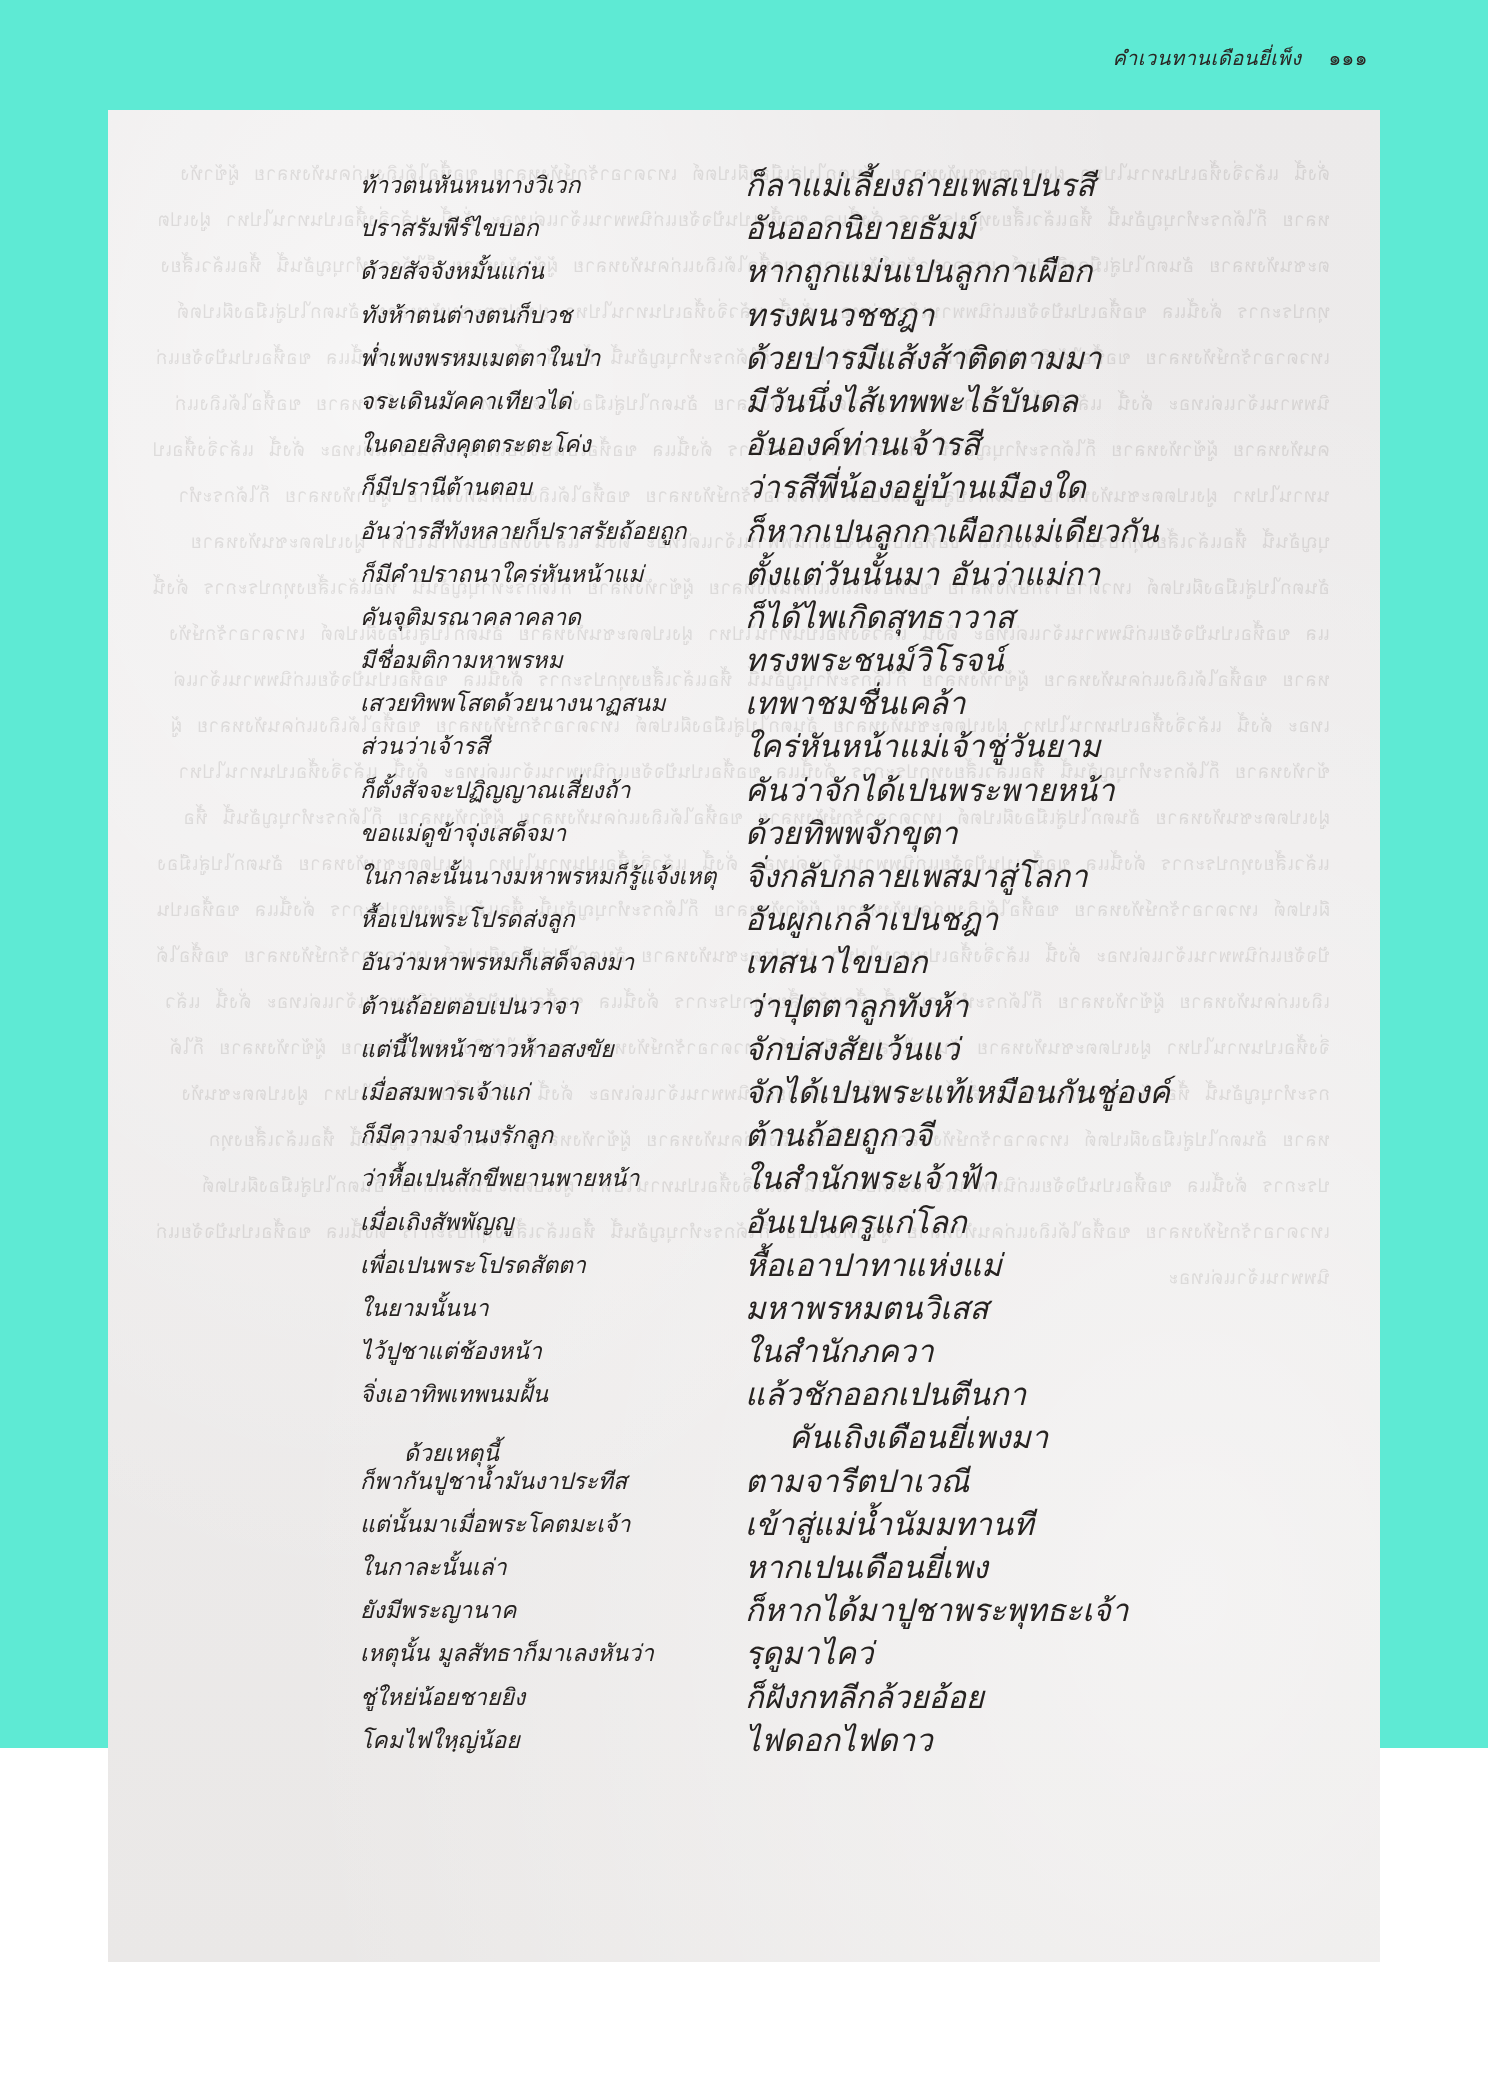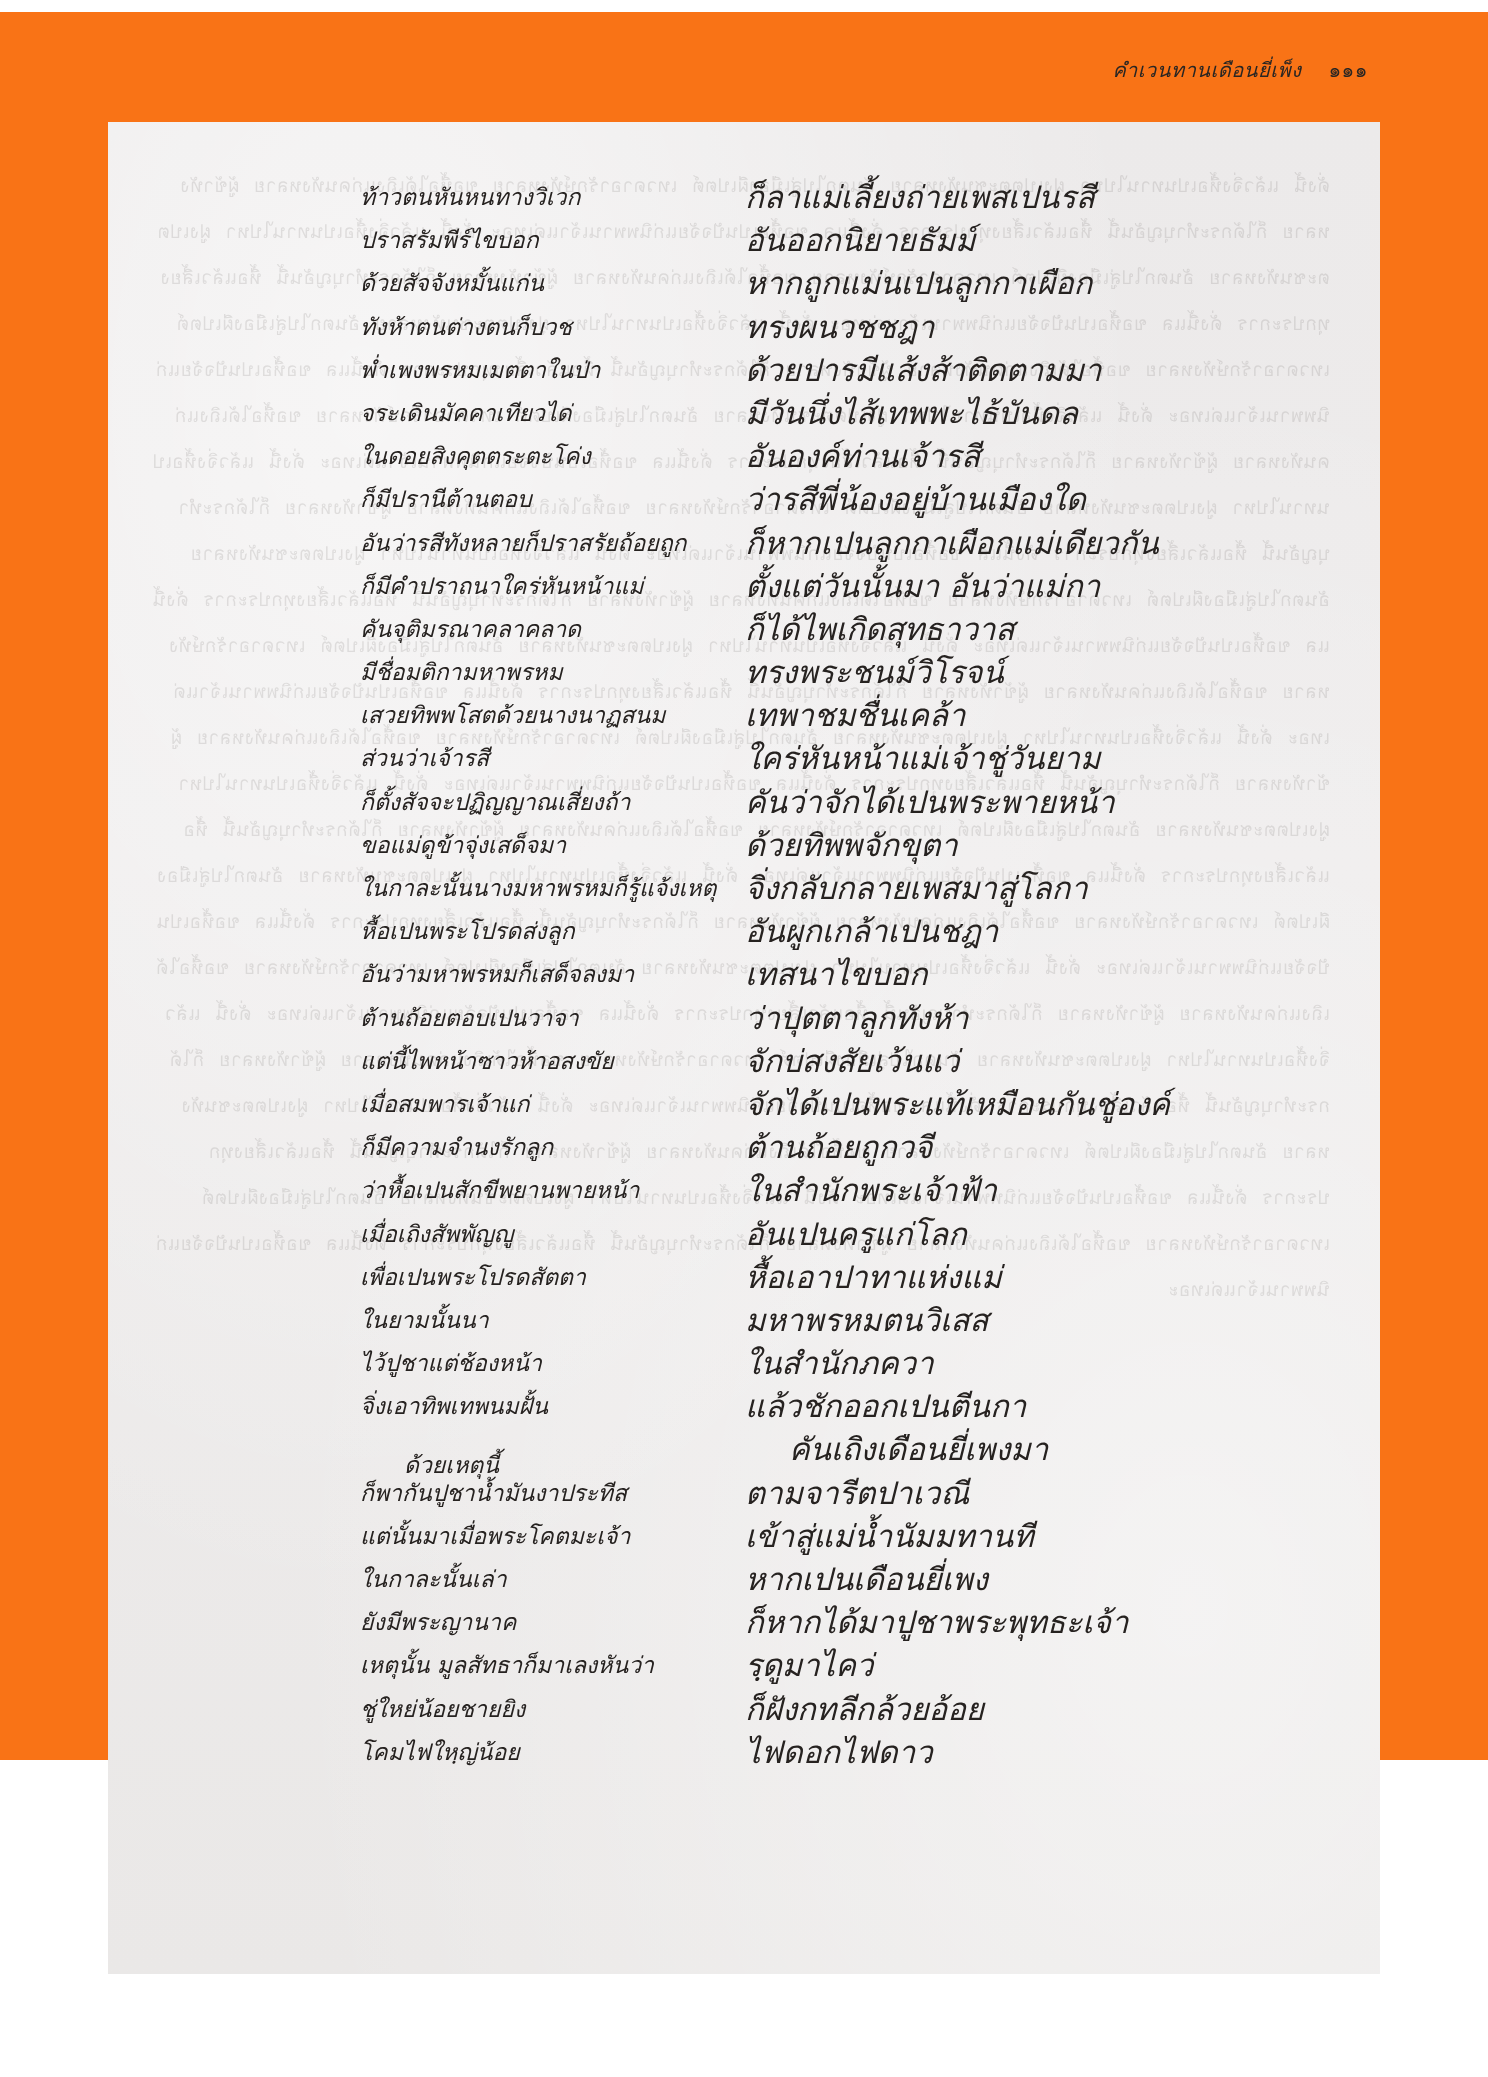--- a/index.html
+++ b/index.html
@@ -12,24 +12,24 @@
     height: 2077px;
     font-family: "DejaVu Sans", "Liberation Sans", sans-serif;
     color: #231f20;
     position: relative;
     overflow: hidden;
   }
 
   .page {
     position: absolute;
     left: 0;
-    top: 12px;
+    top: 0;
     width: 1488px;
     height: 1748px;
-    background: #f97316;
+    background: #5eead4;
   }
 
   
   .running-head {
     position: absolute;
     right: 120px;
     top: 42px;
     font-size: 20px;
     letter-spacing: 0.5px;
     white-space: nowrap;

